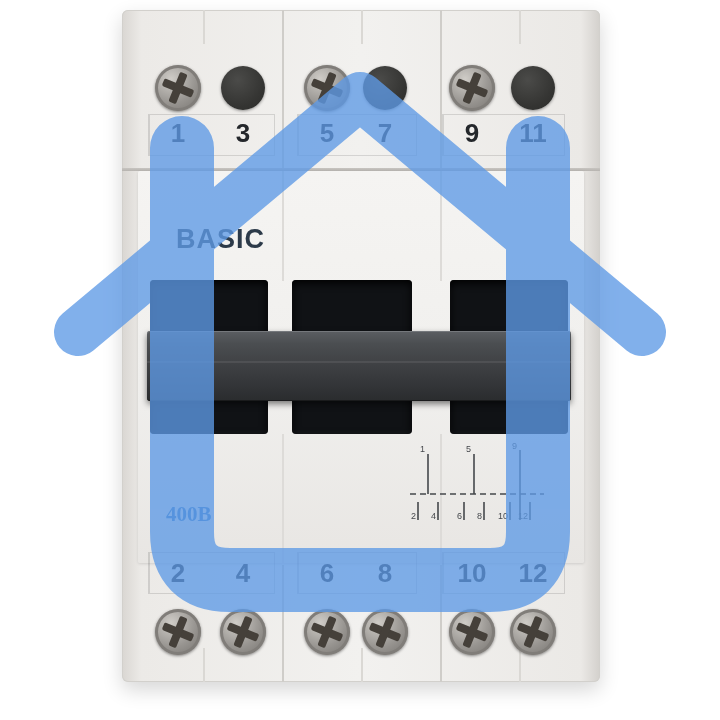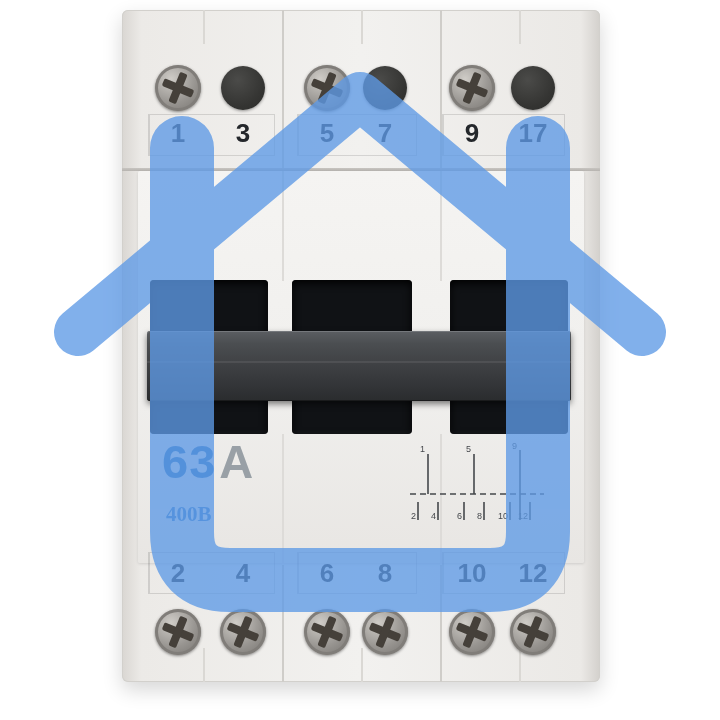--- a/index.html
+++ b/index.html
@@ -114,31 +114,29 @@
 
     <div class="cell" style="left:26px;top:104px;width:125px;"></div>
     <div class="cell" style="left:175px;top:104px;width:118px;"></div>
     <div class="cell" style="left:320px;top:104px;width:121px;"></div>
 
     <span class="num" style="left:56px;top:108px;">1</span>
     <span class="num" style="left:121px;top:108px;">3</span>
     <span class="num" style="left:205px;top:108px;">5</span>
     <span class="num" style="left:263px;top:108px;">7</span>
     <span class="num" style="left:350px;top:108px;">9</span>
-    <span class="num" style="left:411px;top:108px;">17</span>
+    <span class="num" style="left:411px;top:108px;">11</span>
 
+    <span class="brand">BASIC</span>
 
     <div class="hwin w1"></div>
     <div class="hwin w2"></div>
     <div class="hwin w3"></div>
     <div class="tiebar"></div>
 
-    <div class="rating">
-      <span class="val">63</span><span class="unit">A</span>
-    </div>
     <span class="voltage">400B</span>
 
     <svg class="diagram" width="150" height="92" viewBox="0 0 150 92">
       <g stroke="#45484c" stroke-width="1.6" fill="none">
         <line x1="24" y1="14" x2="24" y2="54"></line>
         <line x1="70" y1="14" x2="70" y2="54"></line>
         <line x1="116" y1="10" x2="116" y2="80"></line>
         <line x1="6" y1="54" x2="140" y2="54" stroke-dasharray="6 4"></line>
         <line x1="14" y1="62" x2="14" y2="80"></line>
         <line x1="34" y1="62" x2="34" y2="80"></line>

